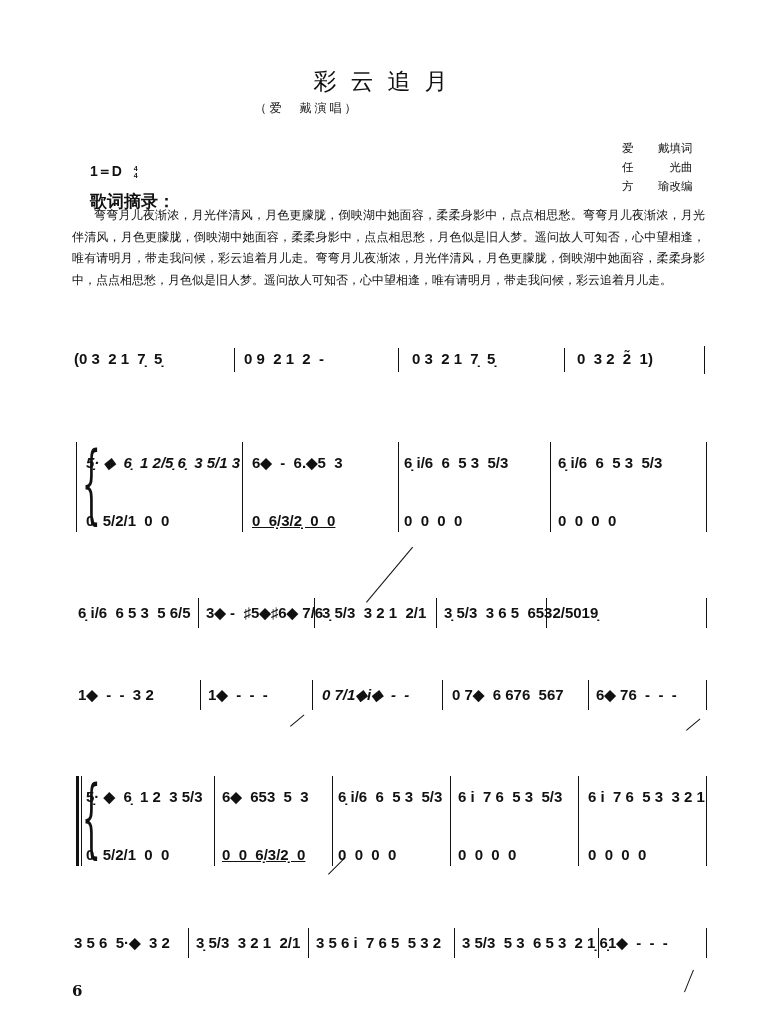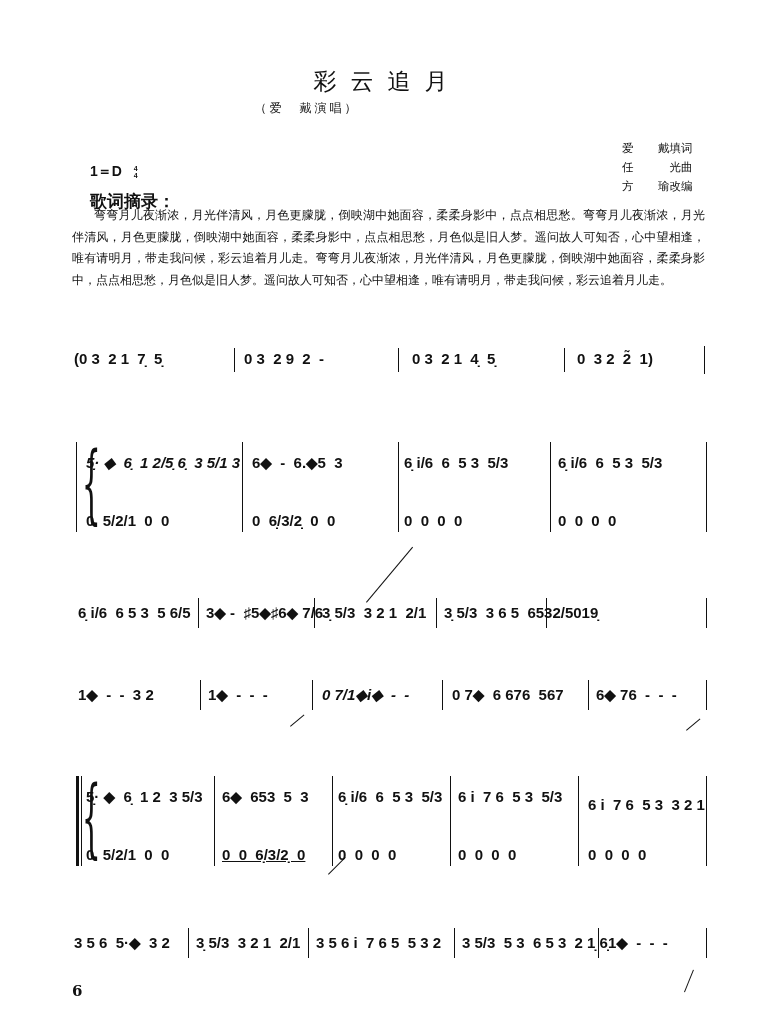--- a/index.html
+++ b/index.html
@@ -47,36 +47,36 @@
   <span>1＝D</span>
   <span class="ts"><span>4</span><br><span>4</span></span>
 </div>
 
 <div class="abs lyr-h">歌词摘录：</div>
 <div class="abs lyrics">弯弯月儿夜渐浓，月光伴清风，月色更朦胧，倒映湖中她面容，柔柔身影中，点点相思愁。弯弯月儿夜渐浓，月光伴清风，月色更朦胧，倒映湖中她面容，柔柔身影中，点点相思愁，月色似是旧人梦。遥问故人可知否，心中望相逢，唯有请明月，带走我问候，彩云追着月儿走。弯弯月儿夜渐浓，月光伴清风，月色更朦胧，倒映湖中她面容，柔柔身影中，点点相思愁，月色似是旧人梦。遥问故人可知否，心中望相逢，唯有请明月，带走我问候，彩云追着月儿走。</div>
 
 <div class="row" style="top:348px;height:26px;">
   <div class="n" style="left:2px;top:2px;">(0 3  2 1  7̣  5̣</div>
   <div class="bar" style="left:162px;height:24px;"></div>
-  <div class="n" style="left:172px;top:2px;">0 3  2 9  2  -</div>
+  <div class="n" style="left:172px;top:2px;">0 9  2 1  2  -</div>
   <div class="bar" style="left:326px;height:24px;"></div>
-  <div class="n" style="left:340px;top:2px;">0 3  2 1  4̣  5̣</div>
+  <div class="n" style="left:340px;top:2px;">0 3  2 1  7̣  5̣</div>
   <div class="bar" style="left:492px;height:24px;"></div>
   <div class="n" style="left:505px;top:2px;">0  3 2  2̃  1)</div>
   <div class="bar" style="left:632px;height:28px;top:-2px;"></div>
 </div>
 
 <div class="row" style="top:442px;height:90px;">
   <div class="brace" style="left:-8px;top:-4px;font-size:86px;line-height:90px;transform:scaleX(0.35);">{</div>
   <div class="bar" style="left:4px;height:90px;"></div>
   <div class="n" style="left:14px;top:12px;font-style:italic;">5̣· ◆  6̣  1 2/5̣ 6̣  3 5/1 3</div>
   <div class="n" style="left:14px;top:70px;">0  5/2/1  0  0</div>
   <div class="bar" style="left:170px;height:90px;"></div>
   <div class="n" style="left:180px;top:12px;">6◆  -  6.◆5  3</div>
-  <div class="n" style="left:180px;top:70px;">0  6̣/3/2̣  0  0</div>
+  <div class="n" style="left:180px;top:70px;text-decoration:underline;">0  6̣/3/2̣  0  0</div>
   <div class="bar" style="left:326px;height:90px;"></div>
   <div class="arrow" style="left:294px;top:88px;height:72px;transform:rotate(40deg);"></div>
   <div class="n" style="left:332px;top:12px;">6̣ i/6  6  5 3  5/3</div>
   <div class="n" style="left:332px;top:70px;">0  0  0  0</div>
   <div class="bar" style="left:478px;height:90px;"></div>
   <div class="n" style="left:486px;top:12px;">6̣ i/6  6  5 3  5/3</div>
   <div class="n" style="left:486px;top:70px;">0  0  0  0</div>
   <div class="bar" style="left:634px;height:90px;"></div>
 </div>
 
@@ -118,21 +118,21 @@
   <div class="n" style="left:150px;top:12px;">6◆  653  5  3</div>
   <div class="n" style="left:150px;top:70px;text-decoration:underline;">0  0  6̣/3/2̣  0</div>
   <div class="bar" style="left:260px;height:90px;"></div>
   <div class="arrow" style="left:256px;top:74px;height:24px;transform:rotate(45deg);"></div>
   <div class="n" style="left:266px;top:12px;">6̣ i/6  6  5 3  5/3</div>
   <div class="n" style="left:266px;top:70px;">0  0  0  0</div>
   <div class="bar" style="left:378px;height:90px;"></div>
   <div class="n" style="left:386px;top:12px;">6 i  7 6  5 3  5/3</div>
   <div class="n" style="left:386px;top:70px;">0  0  0  0</div>
   <div class="bar" style="left:506px;height:90px;"></div>
-  <div class="n" style="left:516px;top:12px;margin-top:8px;">6 i  7 6  5 3  3 2 1</div>
+  <div class="n" style="left:516px;top:12px;">6 i  7 6  5 3  3 2 1</div>
   <div class="n" style="left:516px;top:70px;">0  0  0  0</div>
   <div class="bar" style="left:634px;height:90px;"></div>
 </div>
 
 <div class="row" style="top:928px;height:30px;">
   <div class="n" style="left:2px;top:6px;">3 5 6  5·◆  3 2</div>
   <div class="bar" style="left:116px;height:30px;"></div>
   <div class="n" style="left:124px;top:6px;">3̣ 5/3  3 2 1  2/1</div>
   <div class="bar" style="left:236px;height:30px;"></div>
   <div class="n" style="left:244px;top:6px;">3 5 6 i  7 6 5  5 3 2</div>

